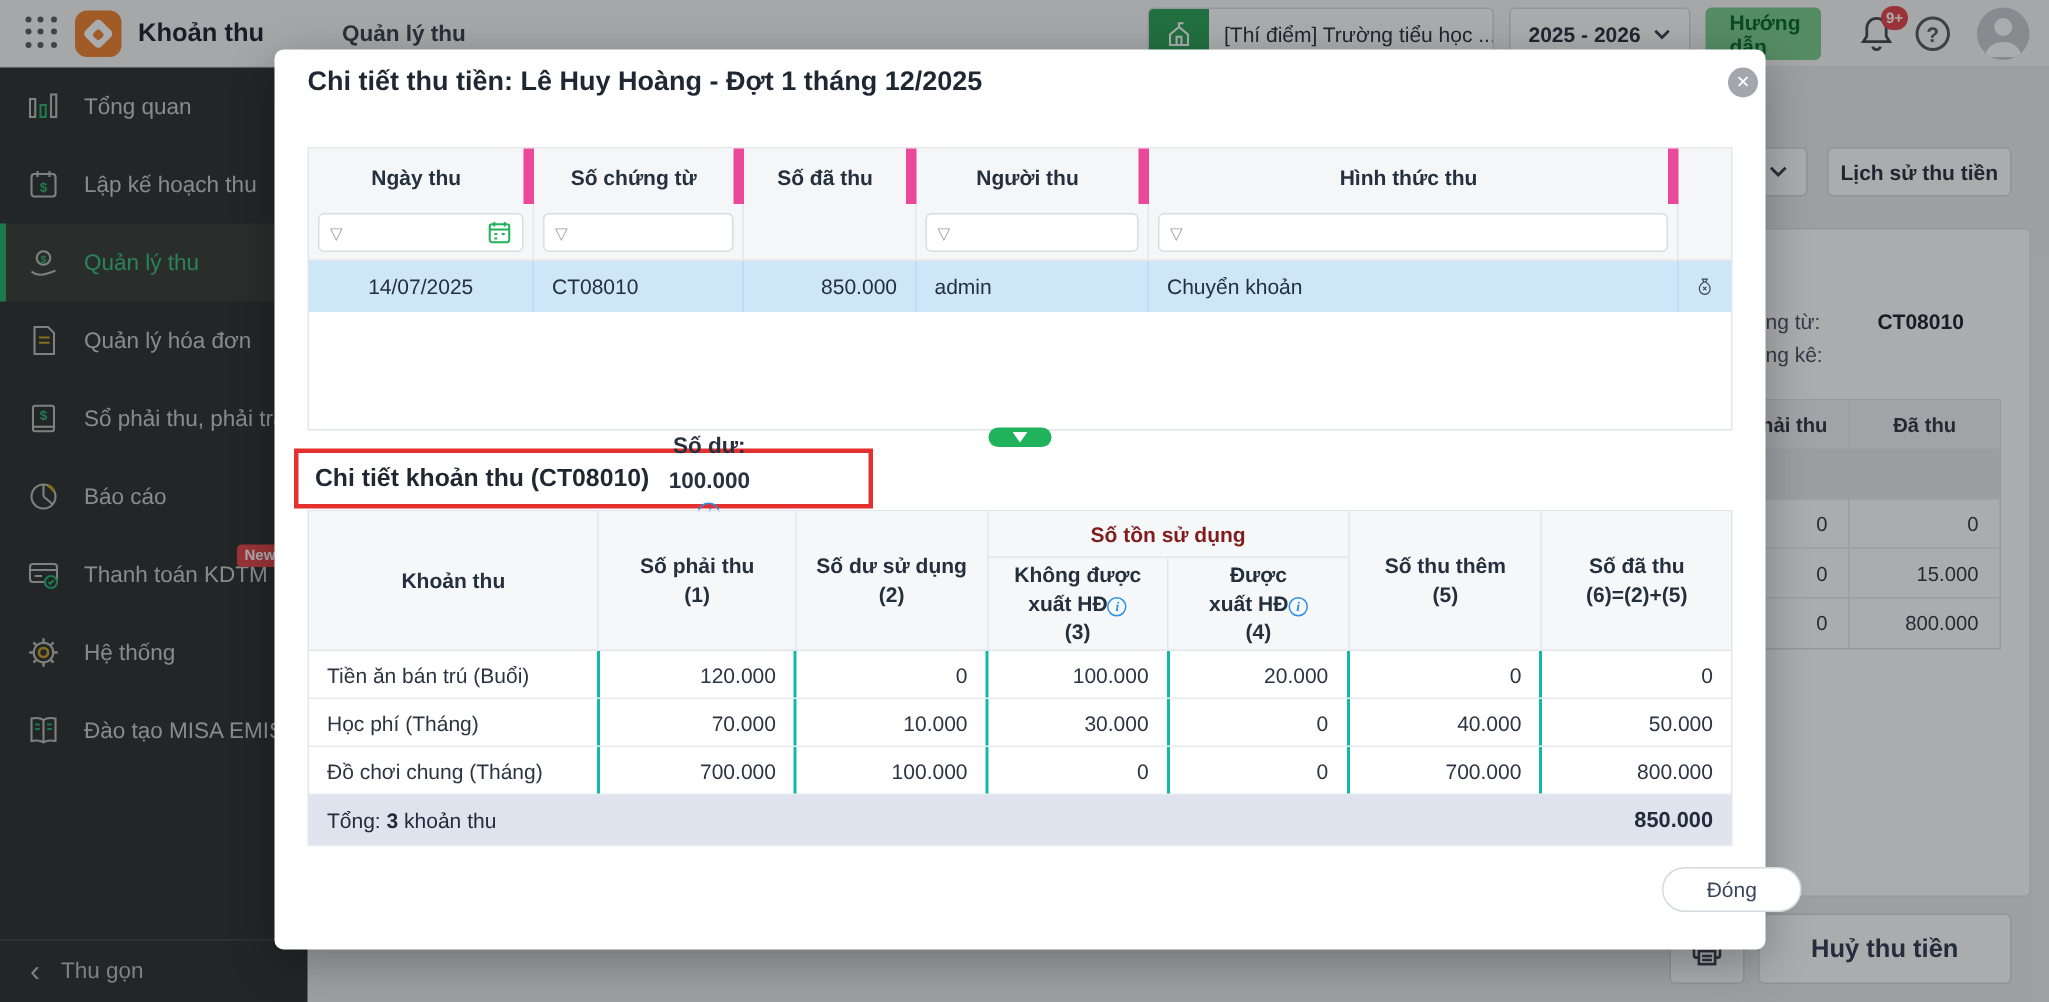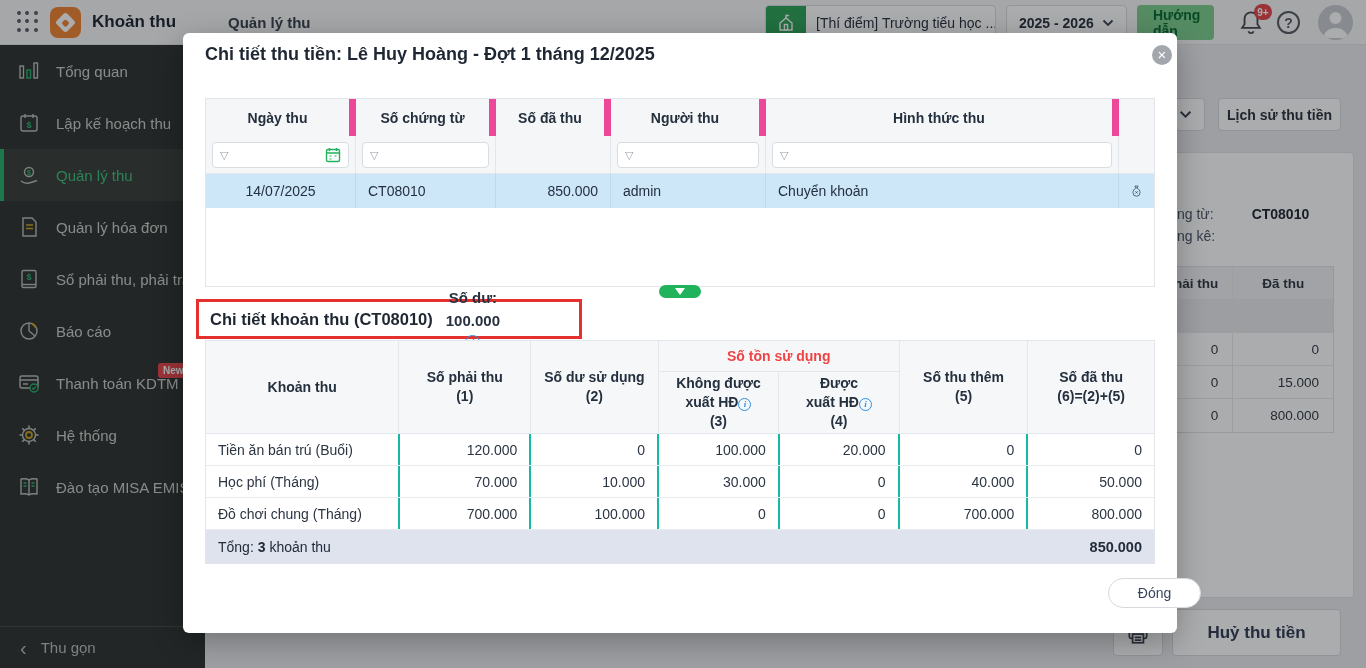--- a/index.html
+++ b/index.html
@@ -103,21 +103,21 @@
   .info-icon { display:inline-flex; width:15px; height:15px; border:1.5px solid #2e90e5; border-radius:50%;
     color:#2e90e5; font-size:10px; font-weight:bold; align-items:center; justify-content:center; font-family:"Liberation Serif",serif; font-style:italic; }
   .info-sm { width:13px; height:13px; font-size:9px; }
   
   .t2 { position:absolute; left:22px; top:307px; width:950px; border:1px solid #e2e5e9; }
   .t2-head { display:flex; height:93px; background:#f6f7f9; border-bottom:1px solid #e3e6ea; }
   .t2-head .hcell { display:flex; flex-direction:column; align-items:center; justify-content:center;
     font-size:14px; font-weight:600; color:#25303e; border-right:1px solid #e3e6ea; text-align:center; line-height:1.35; }
   .t2-group { width:241px; border-right:1px solid #e3e6ea; display:flex; flex-direction:column; }
   .t2-group-title { height:31px; border-bottom:1px solid #e3e6ea; display:flex; align-items:center; justify-content:center;
-    font-size:14px; font-weight:600; color:#ef4444; }
+    font-size:14px; font-weight:600; color:#7f1d1d; }
   .t2-group-cols { display:flex; flex:1; }
   .t2-group-cols .hcell { border-right:1px solid #e3e6ea; }
   .t2-group-cols .hcell:last-child { border-right:none; }
   .t2-row { display:flex; height:32px; border-bottom:1px solid #e8eaed; background:#fff; }
   .t2-row .cell { display:flex; align-items:center; font-size:14px; color:#2b3542; border-right:2px solid #14b8a6; padding:0 12px; }
   .t2-total { display:flex; height:33px; background:#dfe3ee; align-items:center; justify-content:space-between;
     padding:0 12px; font-size:14px; color:#222c3a; }
   .d1{width:194px;} .d2{width:132px;} .d3{width:128px;} .d4{width:121px;} .d5{width:120px;} .d6{width:129px;} .d7{width:126px; border-right:none!important;}
   .close-btn { position:absolute; left:925px; top:545px; width:93px; height:30px; background:#fff;
     border:1px solid #d6dade; border-radius:15px; display:flex; align-items:center; justify-content:center;

